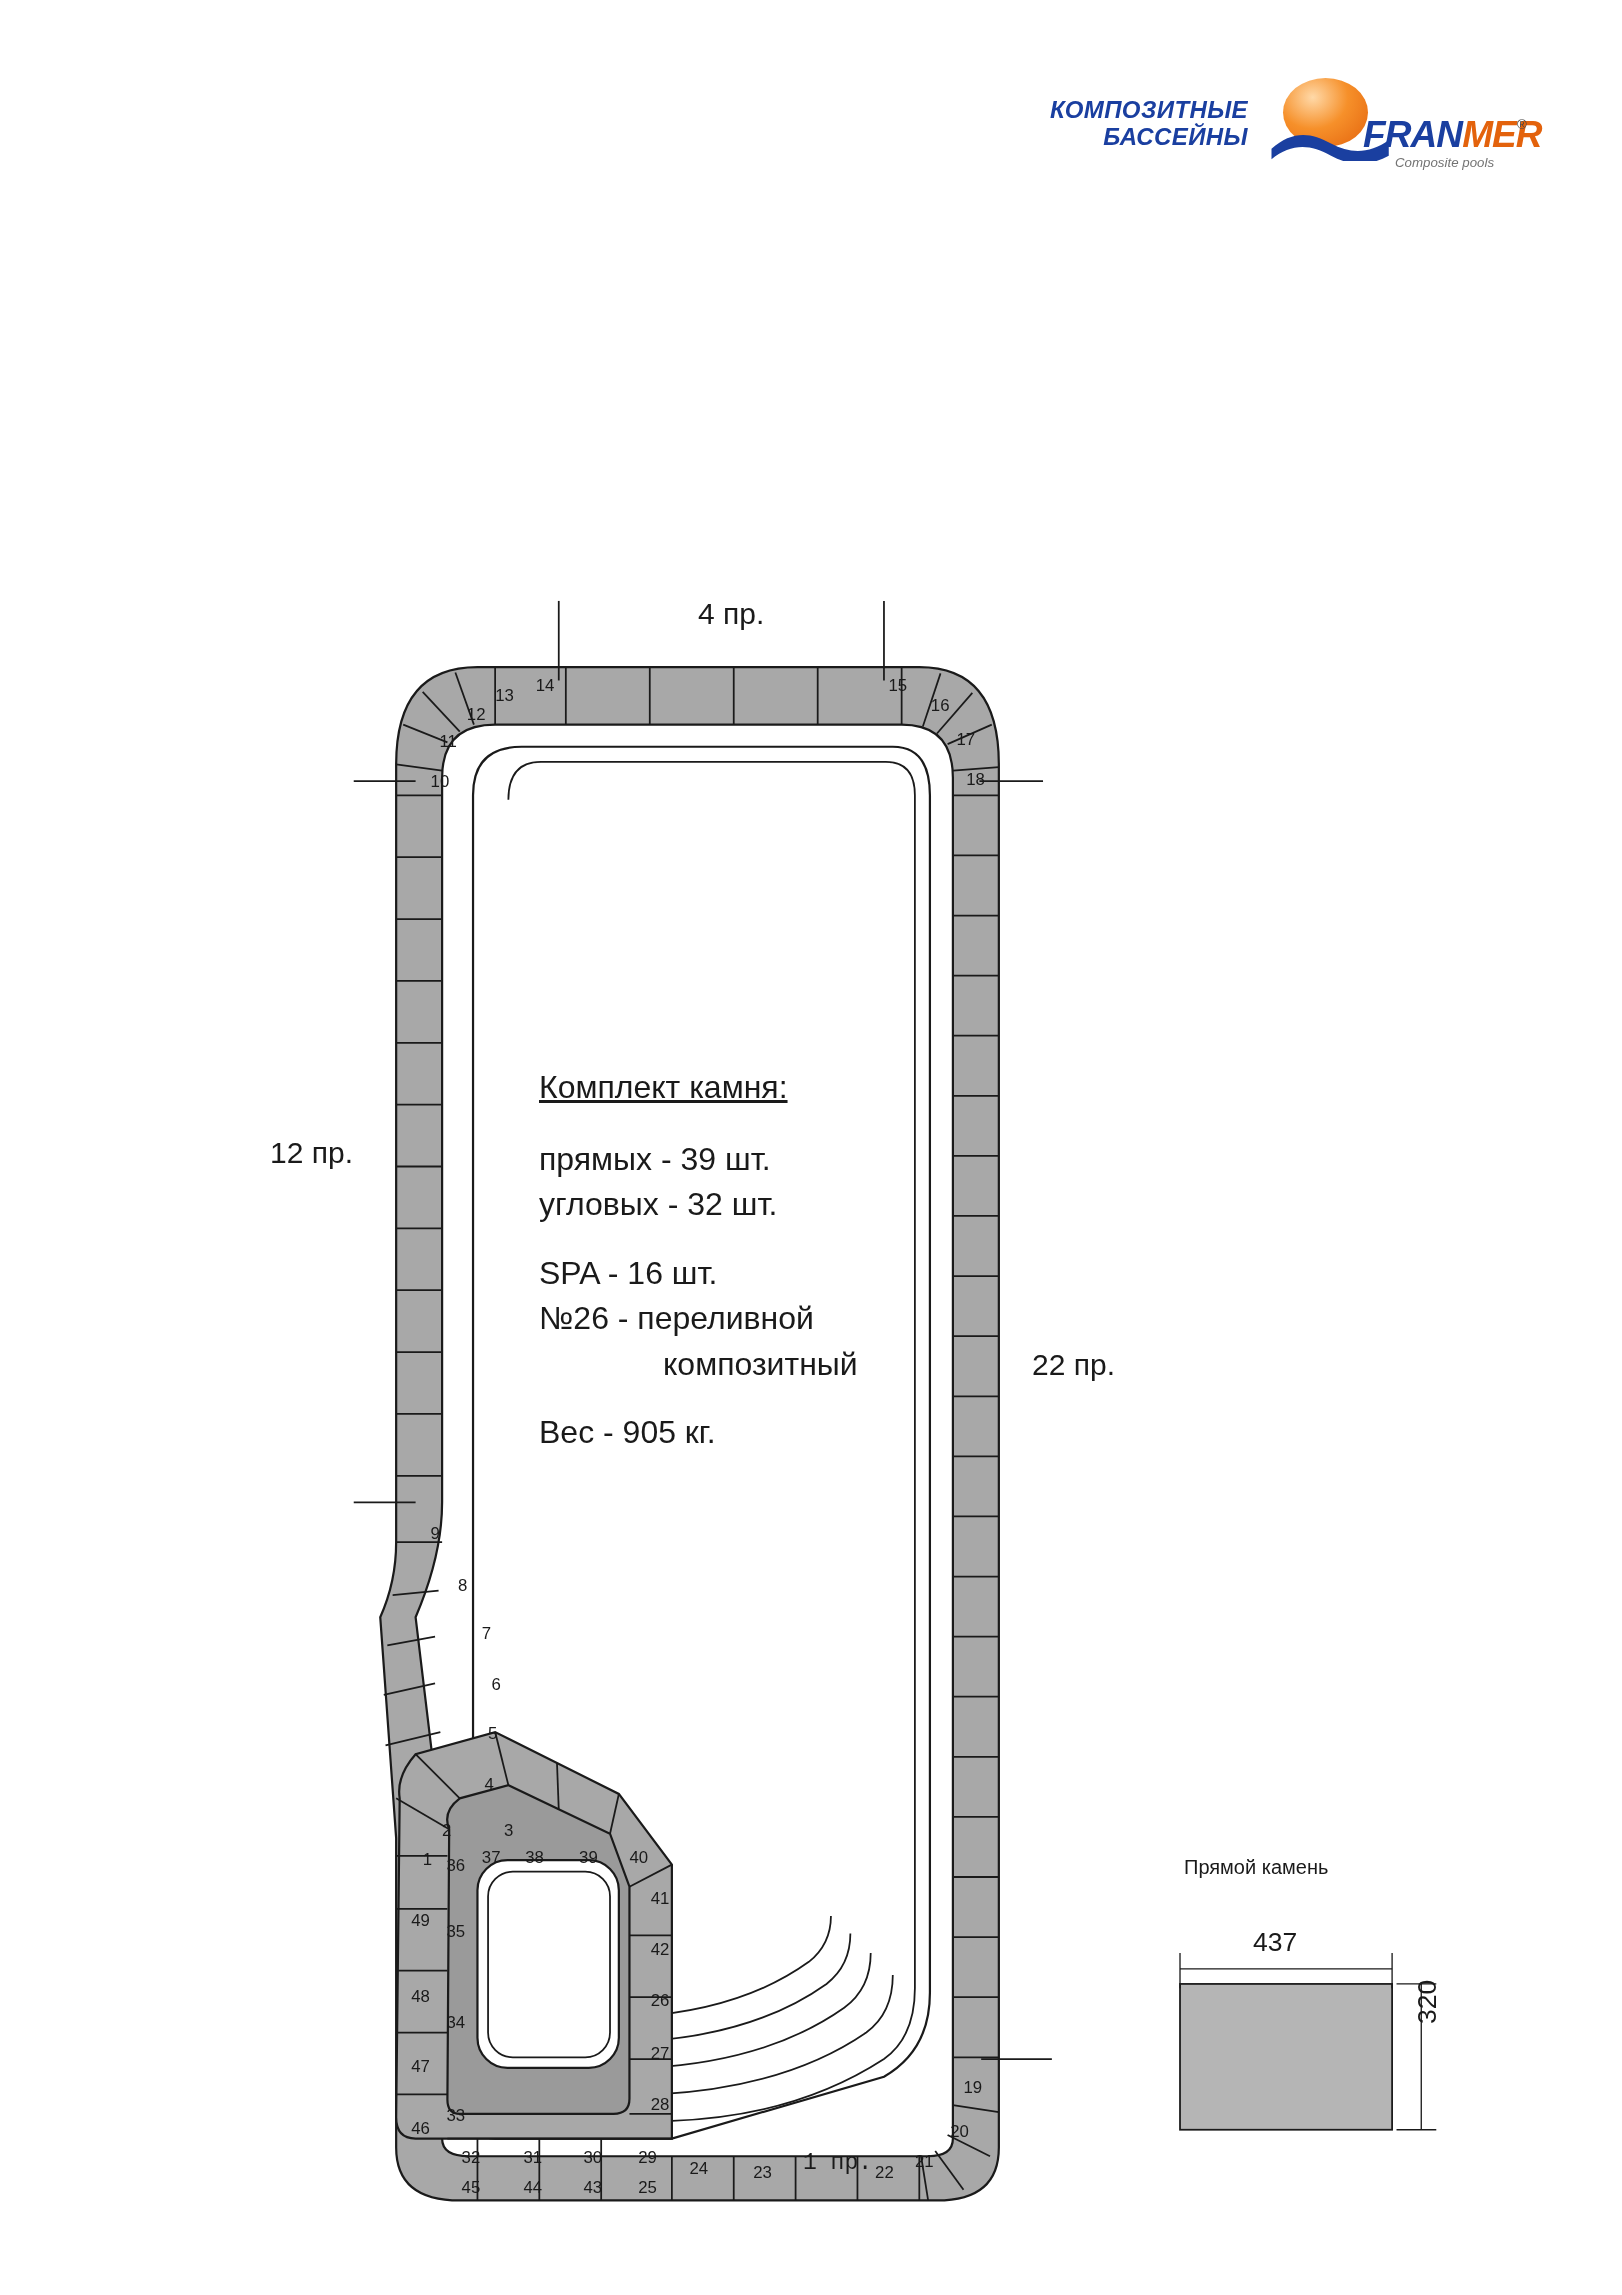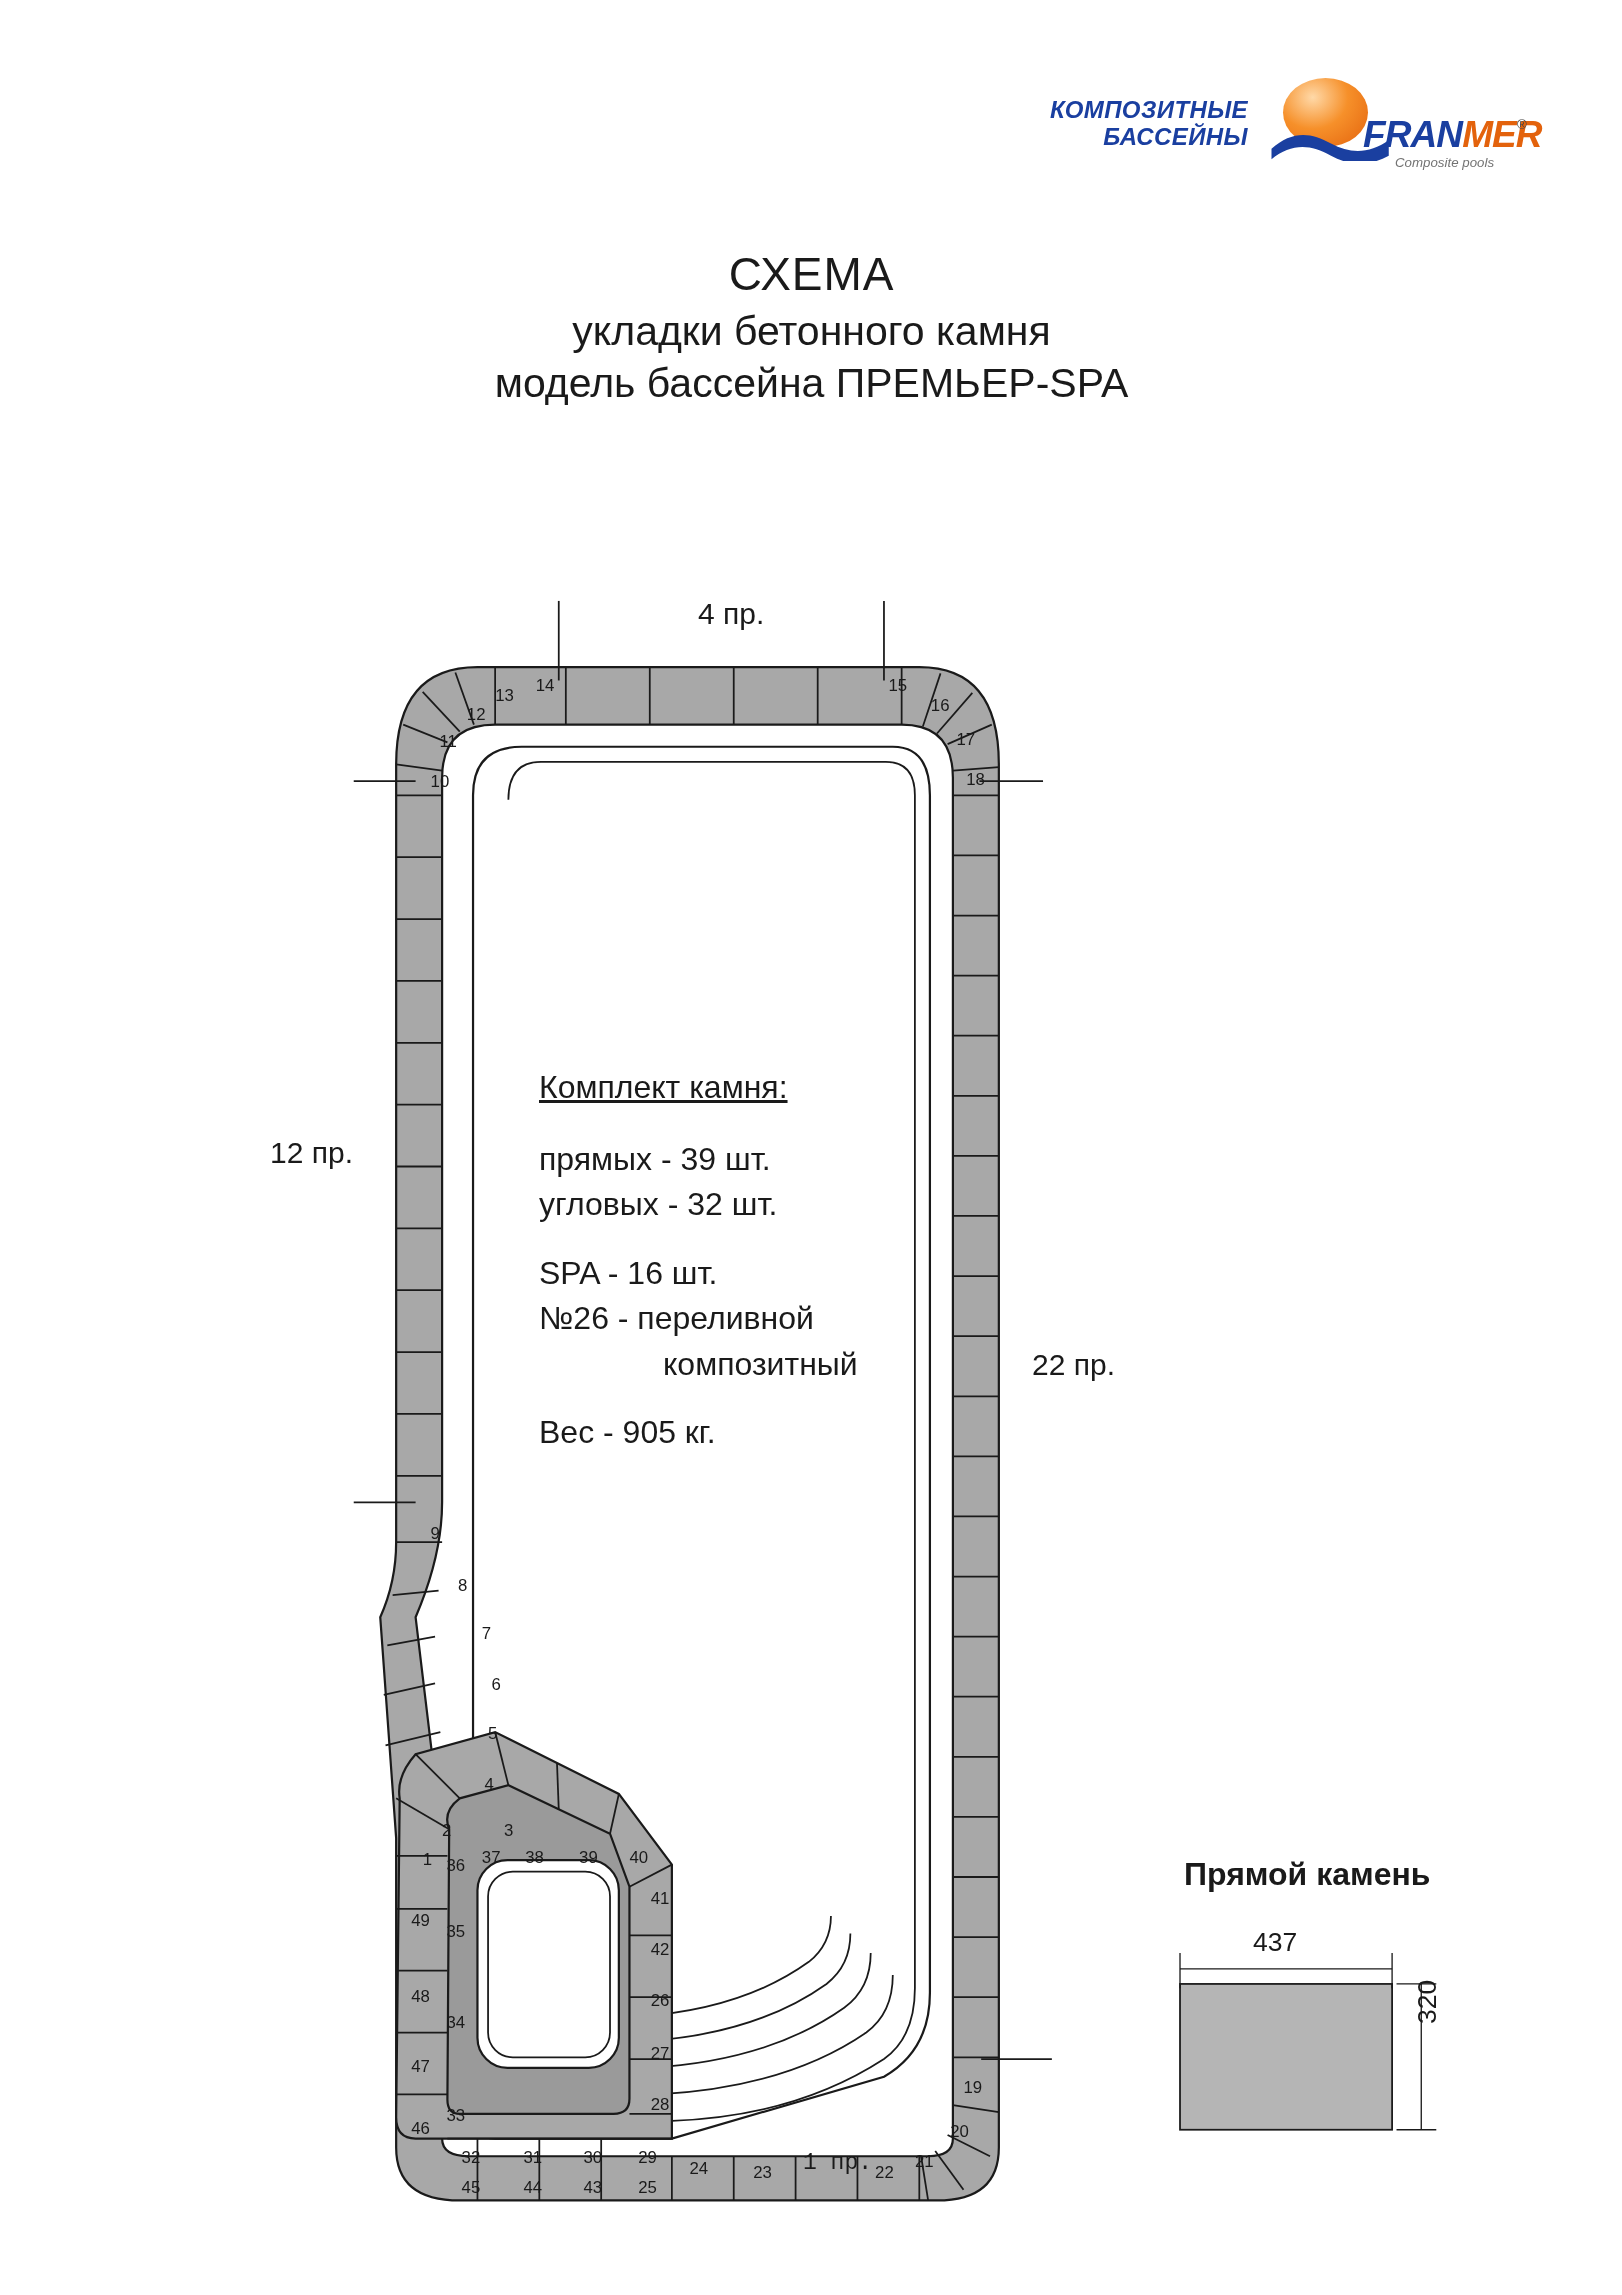--- a/index.html
+++ b/index.html
@@ -140,22 +140,22 @@
     text-decoration: underline;
     margin-bottom: 26.5px;
   }
   .spec .gap { height: 23px; }
   .spec .indent { padding-left: 124px; }
 
   .legend-title {
     position: absolute;
     left: 1184px;
     top: 1856px;
-    font-size: 32px;
-    font-weight: bold;
+    font-size: 20px;
+    font-weight: normal;
   }
   .legend-w {
     position: absolute;
     left: 1253px;
     top: 1927px;
     font-size: 26.5px;
   }
   .legend-h {
     position: absolute;
     left: 1412px;
@@ -181,25 +181,20 @@
         <path d="M2,26 C24,6 46,6 70,20 C92,32 114,32 136,16 L136,34 C114,46 92,46 70,34 C46,20 24,20 2,38 Z" fill="#1a3fa0"></path>
       </svg>
       <div class="logo-text">
         <span class="fran">FRAN</span><span class="mer">MER</span>
       </div>
       <div class="logo-reg">®</div>
       <div class="logo-sub">Composite pools</div>
     </div>
   </div>
 
-  <div class="title-block">
-    <div class="t1">СХЕМА</div>
-    <div class="t2">укладки бетонного камня</div>
-    <div class="t3">модель бассейна ПРЕМЬЕР-SPA</div>
-  </div>
 
   <svg class="drawing" viewBox="0 0 1836 2597">
     <defs>
       <g id="stoneGrp"></g>
     </defs>
 
     <g>
 
       <path d="
         M 540,755

